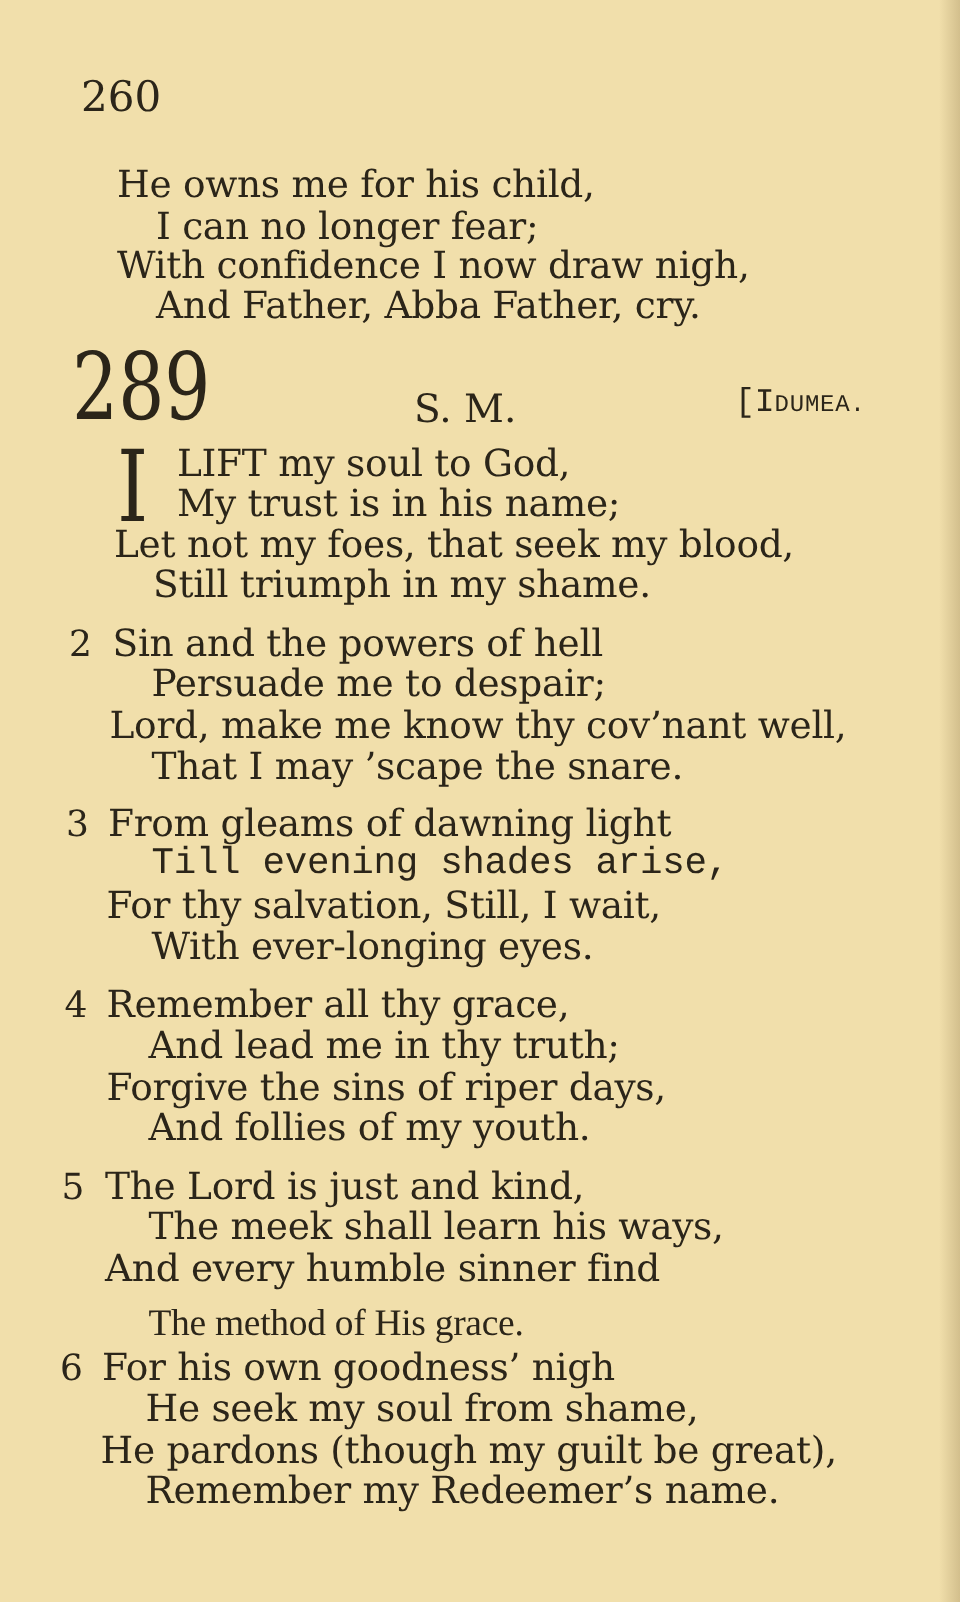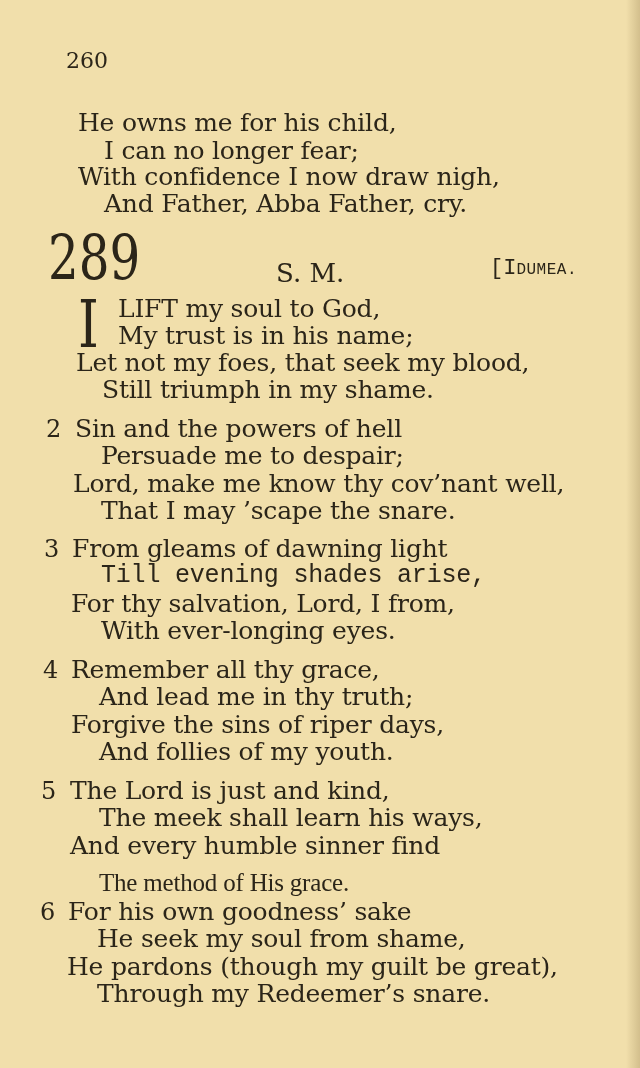--- a/index.html
+++ b/index.html
@@ -8,21 +8,21 @@
       background: #f1dfab;
       position: relative;
       font-family: "DejaVu Serif", "Liberation Serif", serif;
       color: #2b2519;
     }
     .page-shade {
       position: absolute; top: 0; right: 0; width: 14px; height: 1068px;
       background: linear-gradient(to right, rgba(0,0,0,0), rgba(120,95,50,0.25));
     }
     .header { position: absolute; top: 48px; left: 50px; width: 560px; height: 34px; }
-    .page-num { position: absolute; left: 16px; top: 0; font-size: 22px; }
+    .page-num { position: absolute; left: 4px; top: 0; font-size: 28px; }
     .running-title { position: absolute; left: 150px; top: 6px; font-size: 18px; letter-spacing: 1.5px; font-weight: bold; }
     .line {
       position: absolute; font-size: 25px; white-space: nowrap; line-height: 1;
       letter-spacing: -0.2px;
     }
     .hymn-num { position: absolute; left: 48px; top: 227px; font-size: 62px; line-height: 1; transform: scaleX(0.78); transform-origin: left top; }
     .meter { position: absolute; left: 276px; top: 258px; font-size: 26px; }
     .tune { position: absolute; left: 490px; top: 256px; font-size: 22px; font-family: Liberation Mono, monospace; }
     .tune .sc { font-size: 16px; letter-spacing: 0.5px; }
     .dropcap { position: absolute; left: 78px; top: 292px; font-size: 66px; line-height: 1; transform: scaleX(0.8); transform-origin: left top; }
@@ -63,21 +63,21 @@
   <span class="line" style="left:75px; top:416px;">Sin and the powers of hell</span>
   <span class="line" style="left:101px; top:443px;">Persuade me to despair;</span>
   <span class="line" style="left:73px; top:471px;">Lord, make me know thy cov’nant well,</span>
   <span class="line" style="left:101px; top:498px;">That I may ’scape the snare.</span>
 </div>
 
 <div>
   <span class="vnum" style="left:44px; top:537px;">3</span>
   <span class="line" style="left:72px; top:536px;">From gleams of dawning light</span>
   <span class="line" style="left:101px; top:563px;font-family:Liberation Mono, monospace;">Till evening shades arise,</span>
-  <span class="line" style="left:71px; top:591px;">For thy salvation, Lord, I from,</span>
+  <span class="line" style="left:71px; top:591px;">For thy salvation, Still, I wait,</span>
   <span class="line" style="left:101px; top:618px;">With ever-longing eyes.</span>
 </div>
 
 <div>
   <span class="vnum" style="left:43px; top:658px;">4</span>
   <span class="line" style="left:71px; top:657px;">Remember all thy grace,</span>
   <span class="line" style="left:99px; top:684px;">And lead me in thy truth;</span>
   <span class="line" style="left:71px; top:712px;">Forgive the sins of riper days,</span>
   <span class="line" style="left:99px; top:739px;">And follies of my youth.</span>
 </div>
@@ -85,17 +85,17 @@
 <div>
   <span class="vnum" style="left:41px; top:779px;">5</span>
   <span class="line" style="left:70px; top:778px;">The Lord is just and kind,</span>
   <span class="line" style="left:99px; top:805px;">The meek shall learn his ways,</span>
   <span class="line" style="left:70px; top:833px;">And every humble sinner find</span>
   <span class="line" style="left:99px; top:870px;font-family:Liberation Serif, serif;">The method of His grace.</span>
 </div>
 
 <div>
   <span class="vnum" style="left:40px; top:900px;">6</span>
-  <span class="line" style="left:68px; top:899px;">For his own goodness’ sake</span>
+  <span class="line" style="left:68px; top:899px;">For his own goodness’ nigh</span>
   <span class="line" style="left:97px; top:926px;">He seek my soul from shame,</span>
   <span class="line" style="left:67px; top:954px;">He pardons (though my guilt be great),</span>
-  <span class="line" style="left:97px; top:981px;">Through my Redeemer’s snare.</span>
+  <span class="line" style="left:97px; top:981px;">Remember my Redeemer’s name.</span>
 </div>
 
 </body></html>

